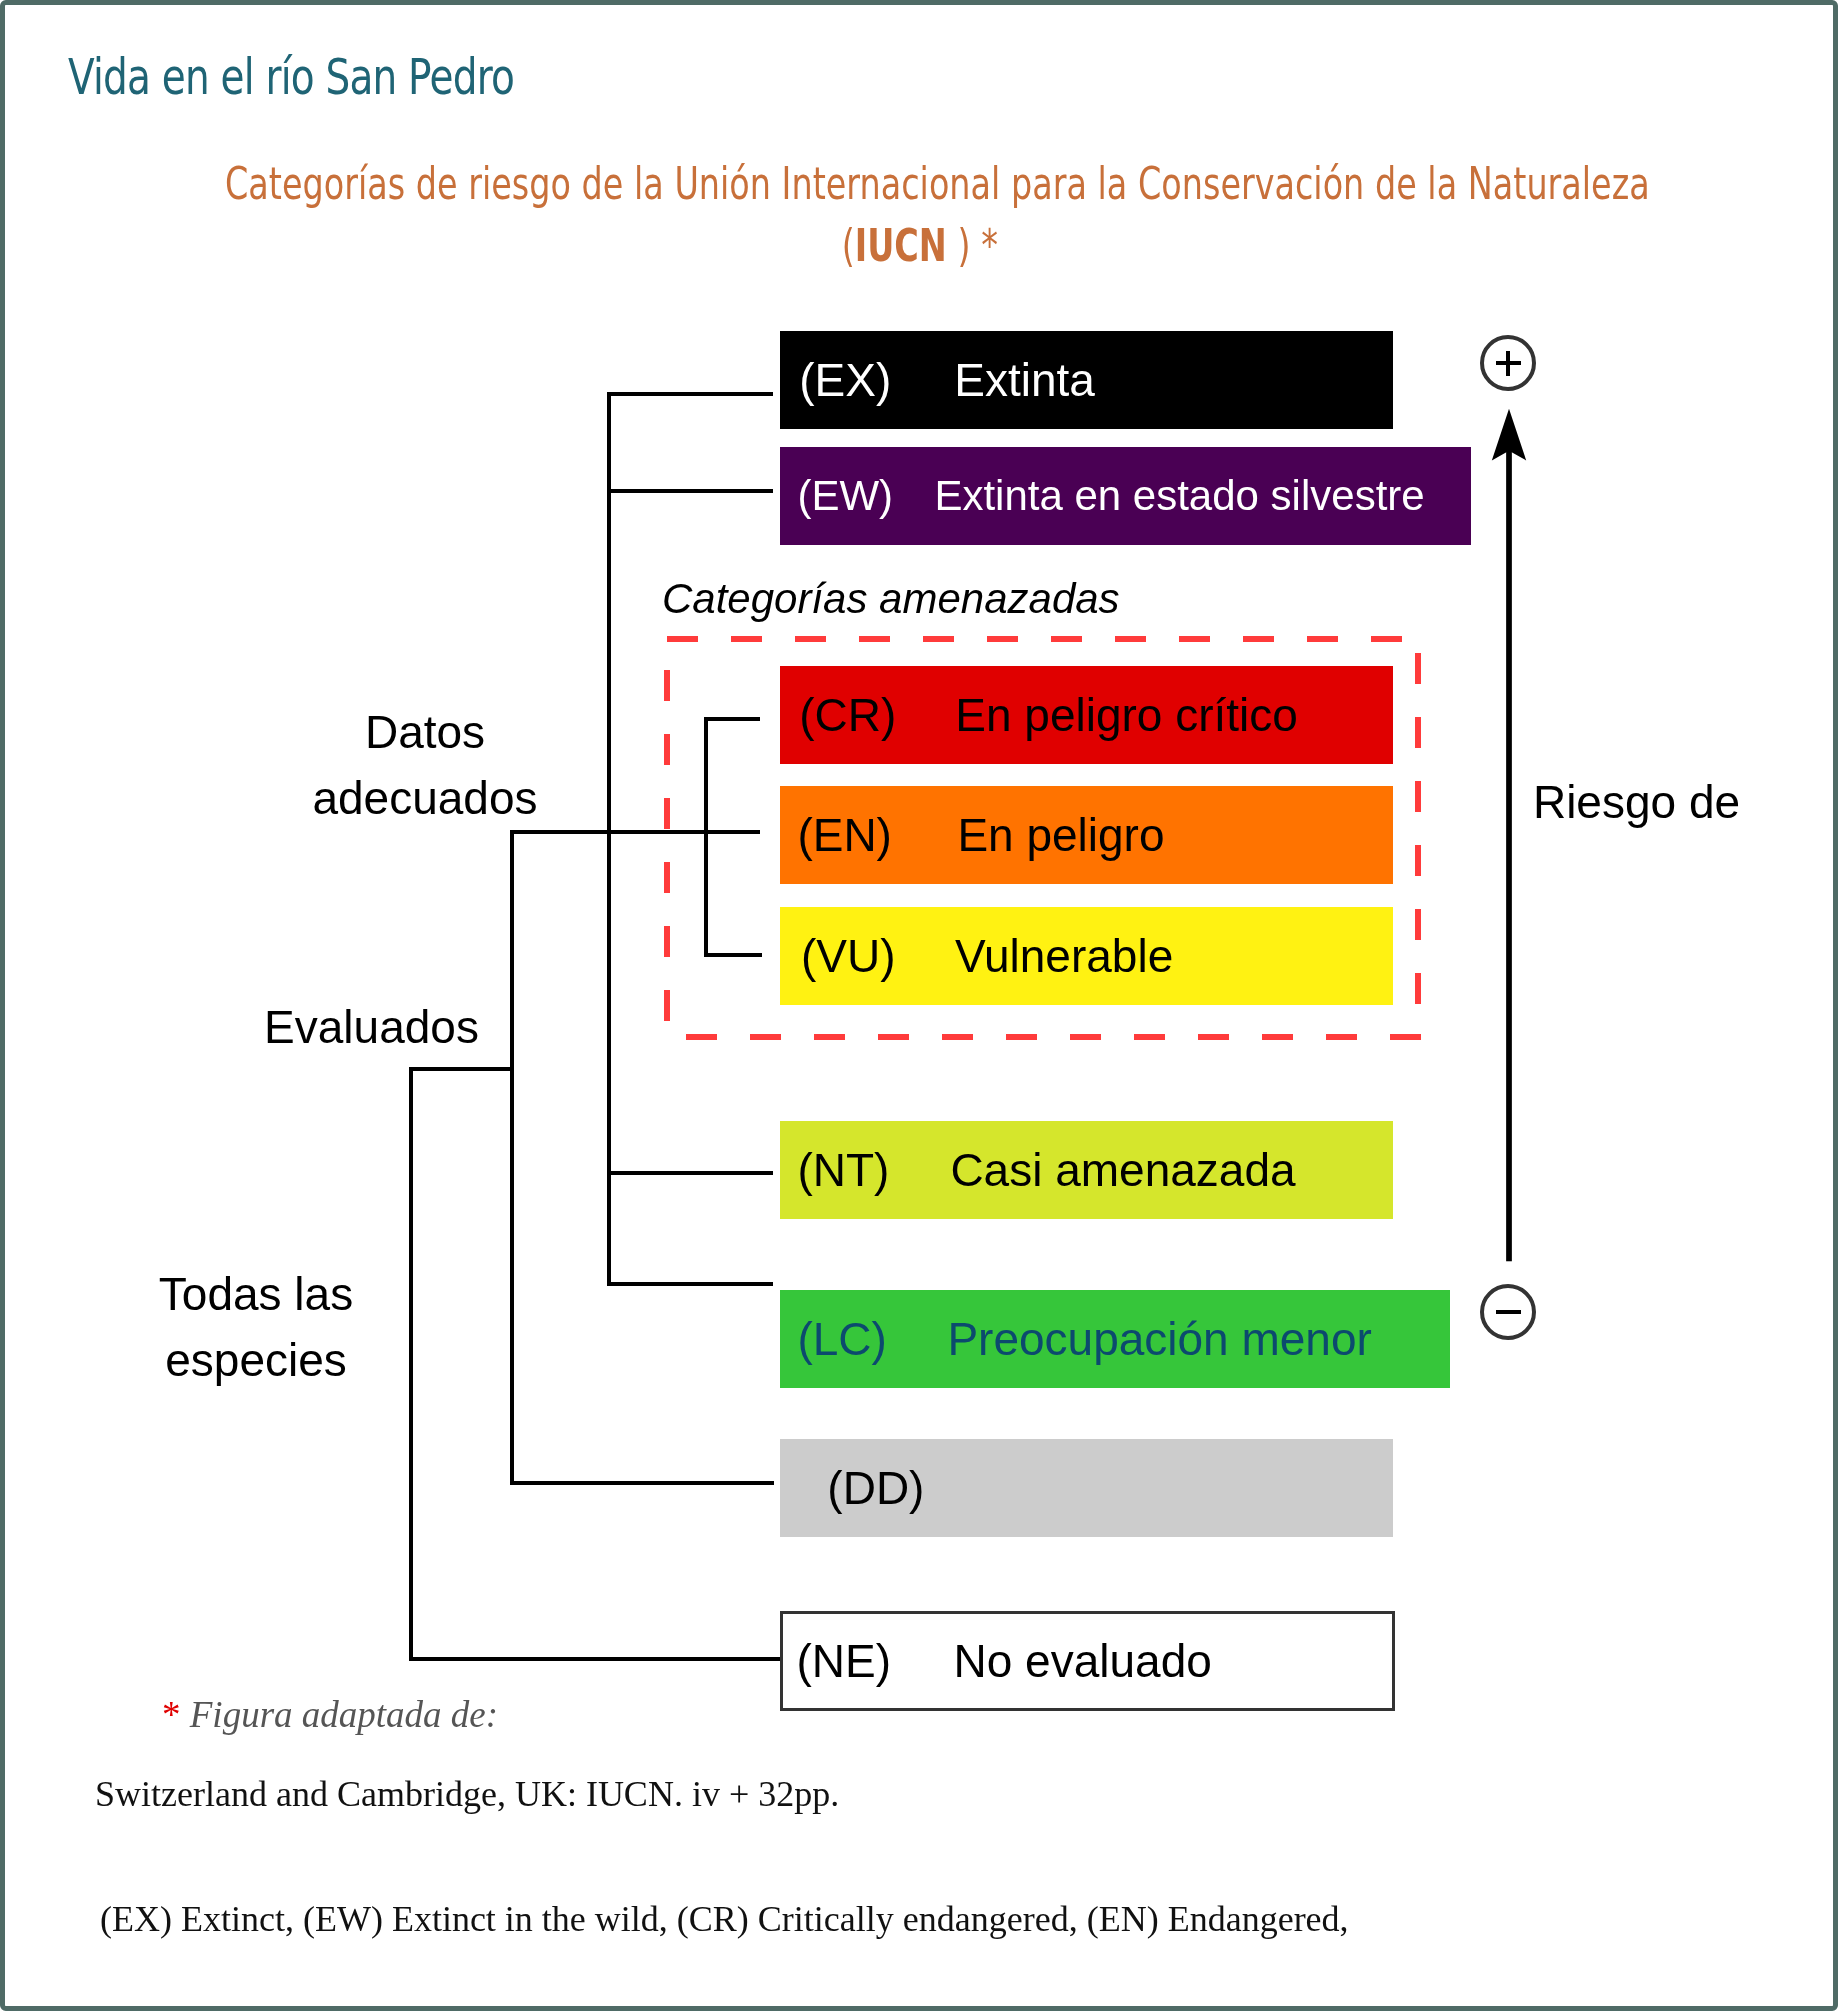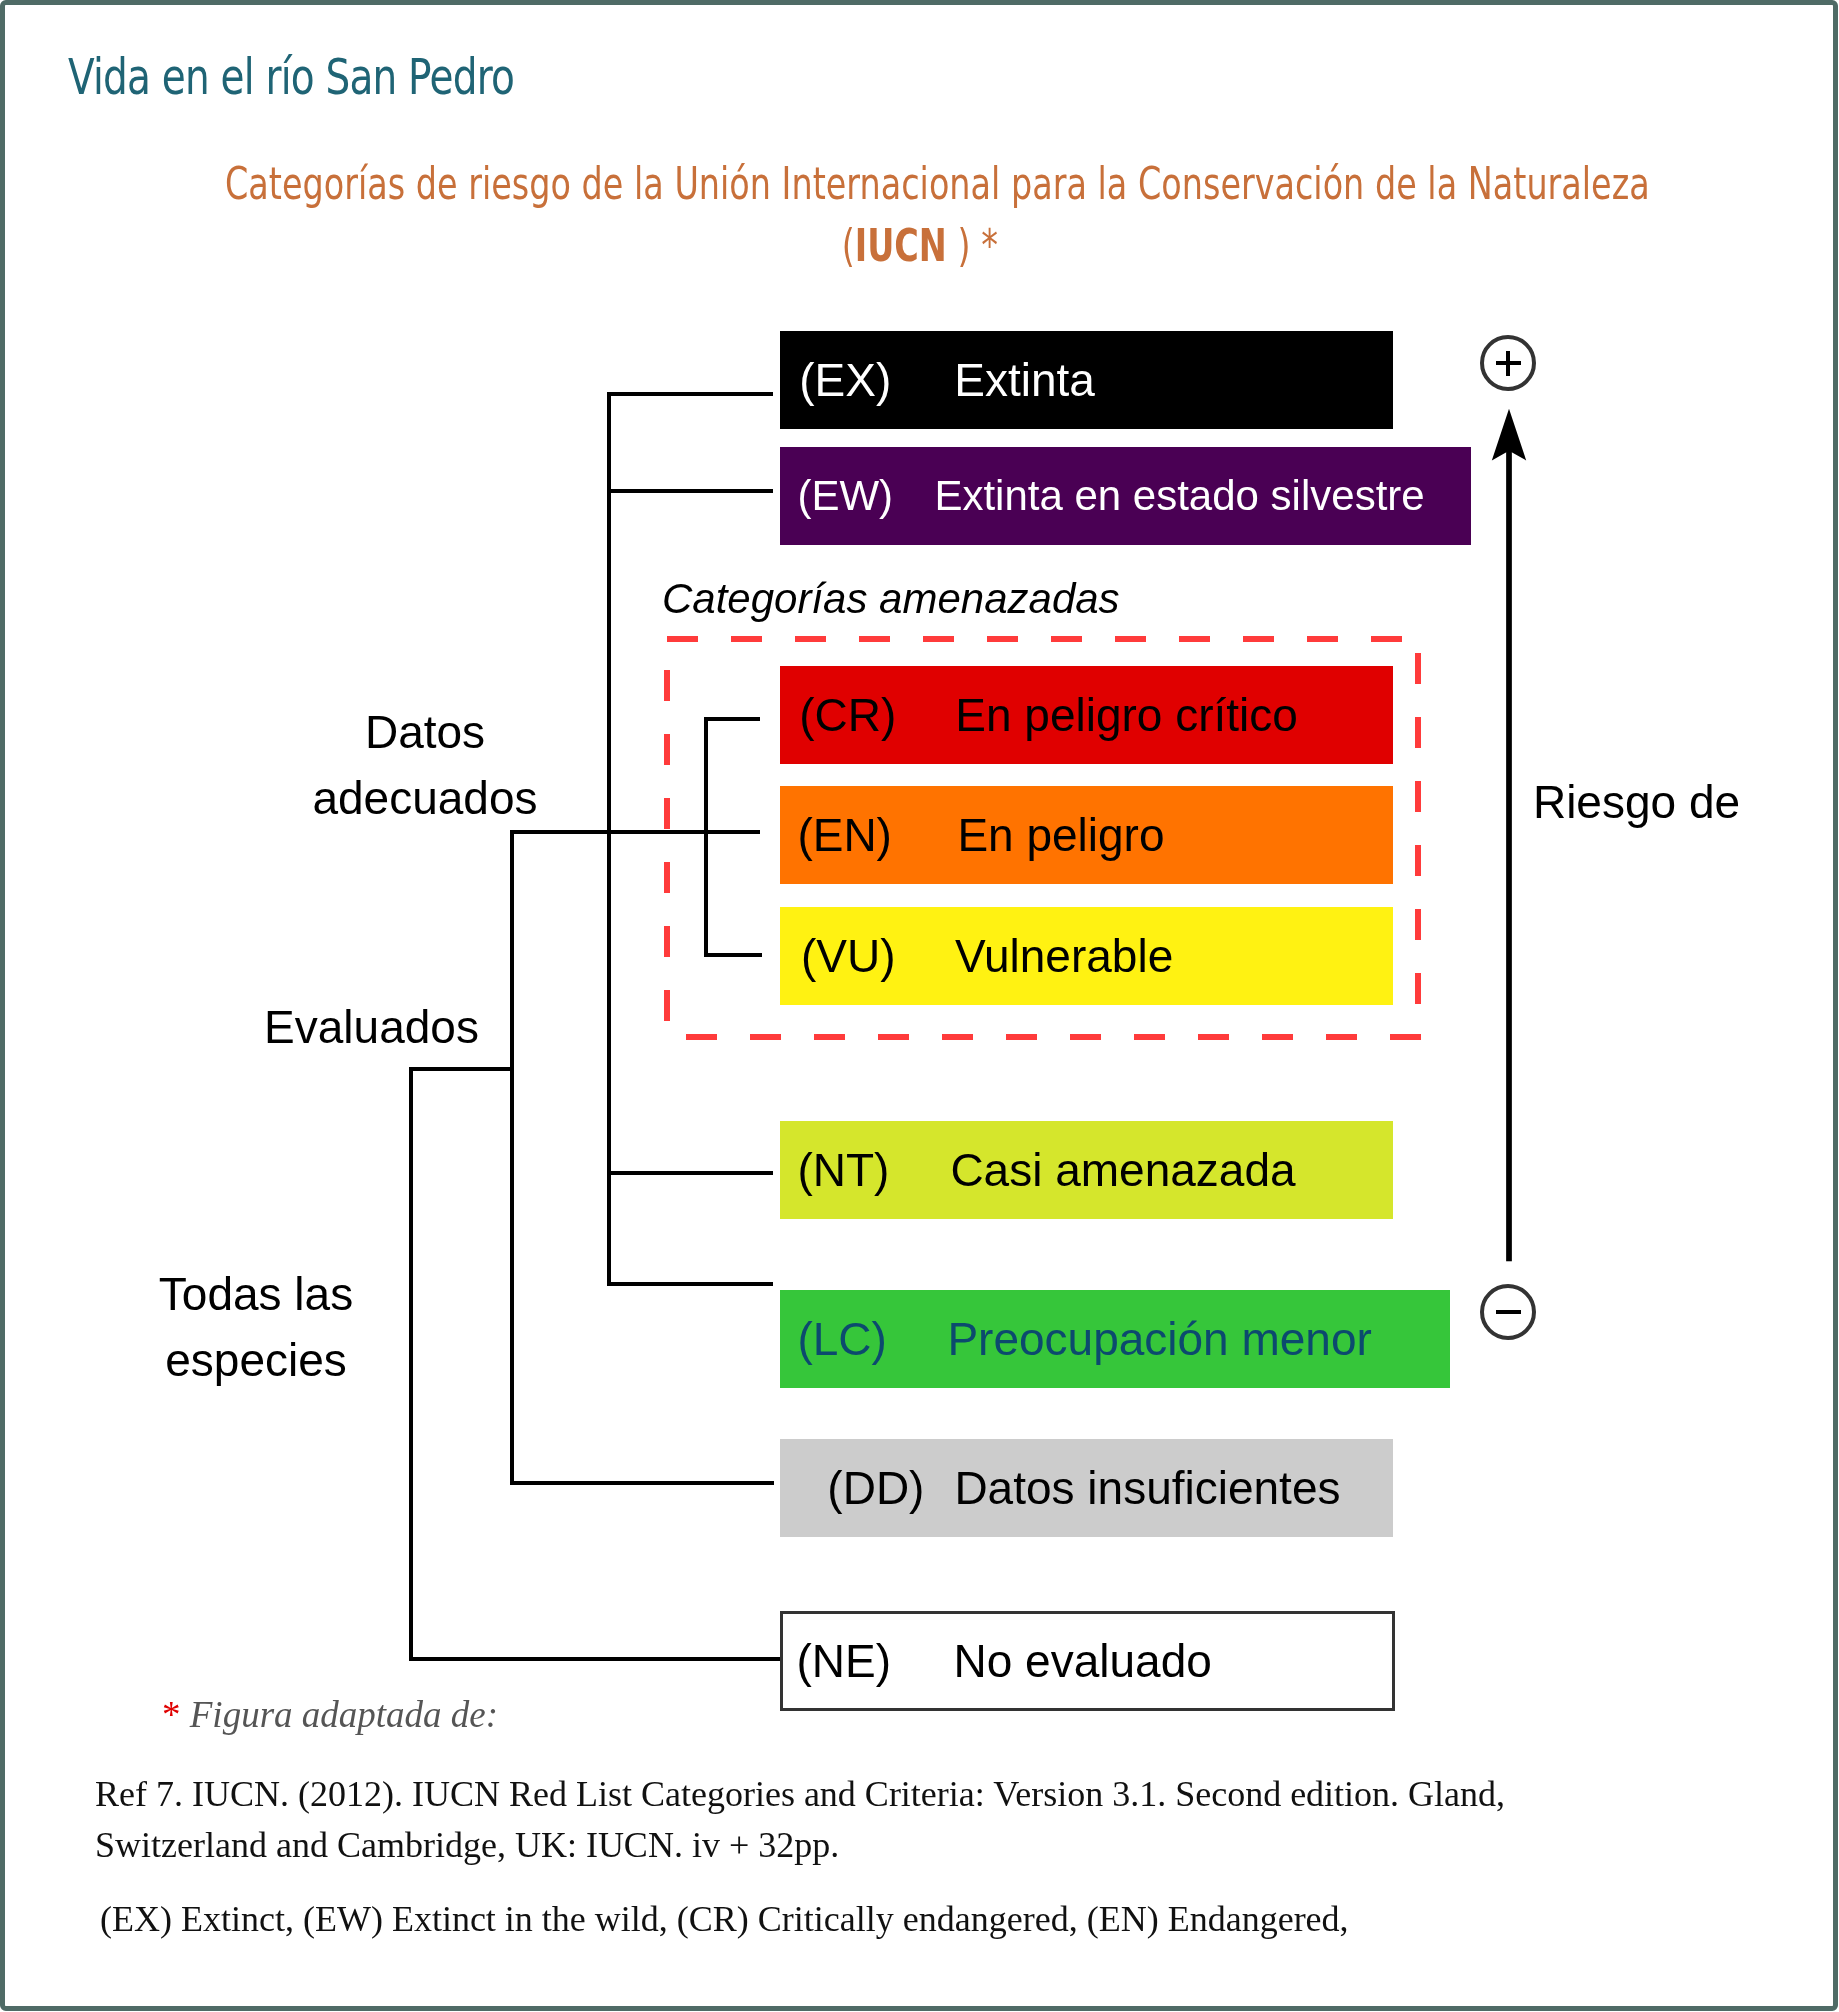--- a/index.html
+++ b/index.html
@@ -93,21 +93,20 @@
 <div class="cat" style="top:1121px;width:613px;background:#d5e62c;color:#000;">
   <span class="code" style="margin-left:17.4px;width:153px;">(NT)</span>
   <span class="lbl">Casi amenazada</span>
 </div>
 <div class="cat" style="top:1290px;width:670px;background:#36c63a;color:#0c4a6e;">
   <span class="code" style="margin-left:17.4px;width:150px;">(LC)</span>
   <span class="lbl">Preocupación menor</span>
 </div>
 <div class="cat" style="top:1439px;width:613px;background:#cccccc;color:#000;text-align:center;">
   <span class="code" style="margin-left:17.4px;width:157px;">(DD)</span>
-  <span class="lbl">Datos insuficientes</span>
 </div>
 <div class="cat" style="top:1611px;width:615px;height:100px;background:#fff;color:#000;border:3.9px solid #333;">
   <span class="code" style="margin-left:13.5px;width:157px;">(NE)</span>
   <span class="lbl">No evaluado</span>
 </div>
 
 <div class="italic-head">Categorías amenazadas</div>
 <div class="dash-h" style="left:667px;top:636px;width:754px;"></div>
 <div class="dash-h" style="left:686px;top:1034px;width:736px;"></div>
 <div class="dash-v" style="left:664px;top:670px;height:365px;"></div>
@@ -153,19 +152,18 @@
   <div class="bar-h"></div>
 </div>
 <div class="label" style="left:1506px;top:769px;width:261px;">
   <div>Riesgo de</div>
 </div>
 
 <div class="foot foot-src">
   <span class="star">*</span><span> Figura adaptada de:</span>
 </div>
 <div class="foot foot-ref">
-  <div>Ref 7. IUCN. (2012). IUCN Red List Categories and Criteria: Version 3.1. Second edition. Gland,</div>
   <div>Switzerland and Cambridge, UK: IUCN. iv + 32pp.</div>
 </div>
 <div class="foot foot-abbr">
   <div>(EX) Extinct, (EW) Extinct in the wild, (CR) Critically endangered, (EN) Endangered,</div>
 </div>
 
 
 </body></html>

